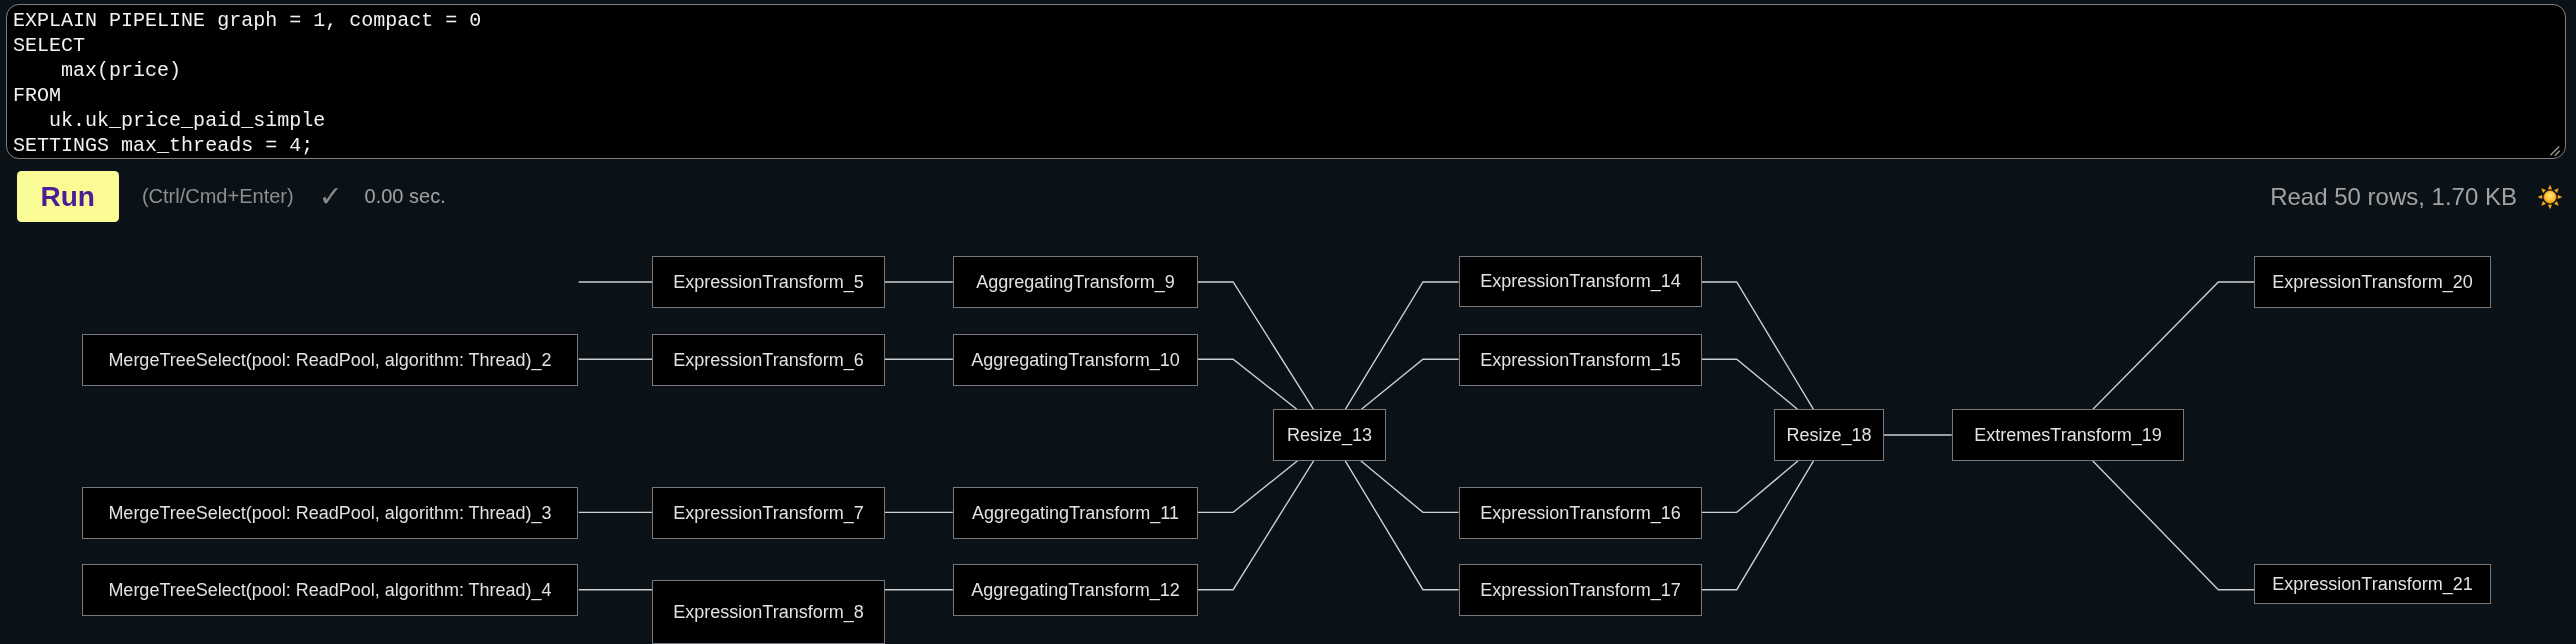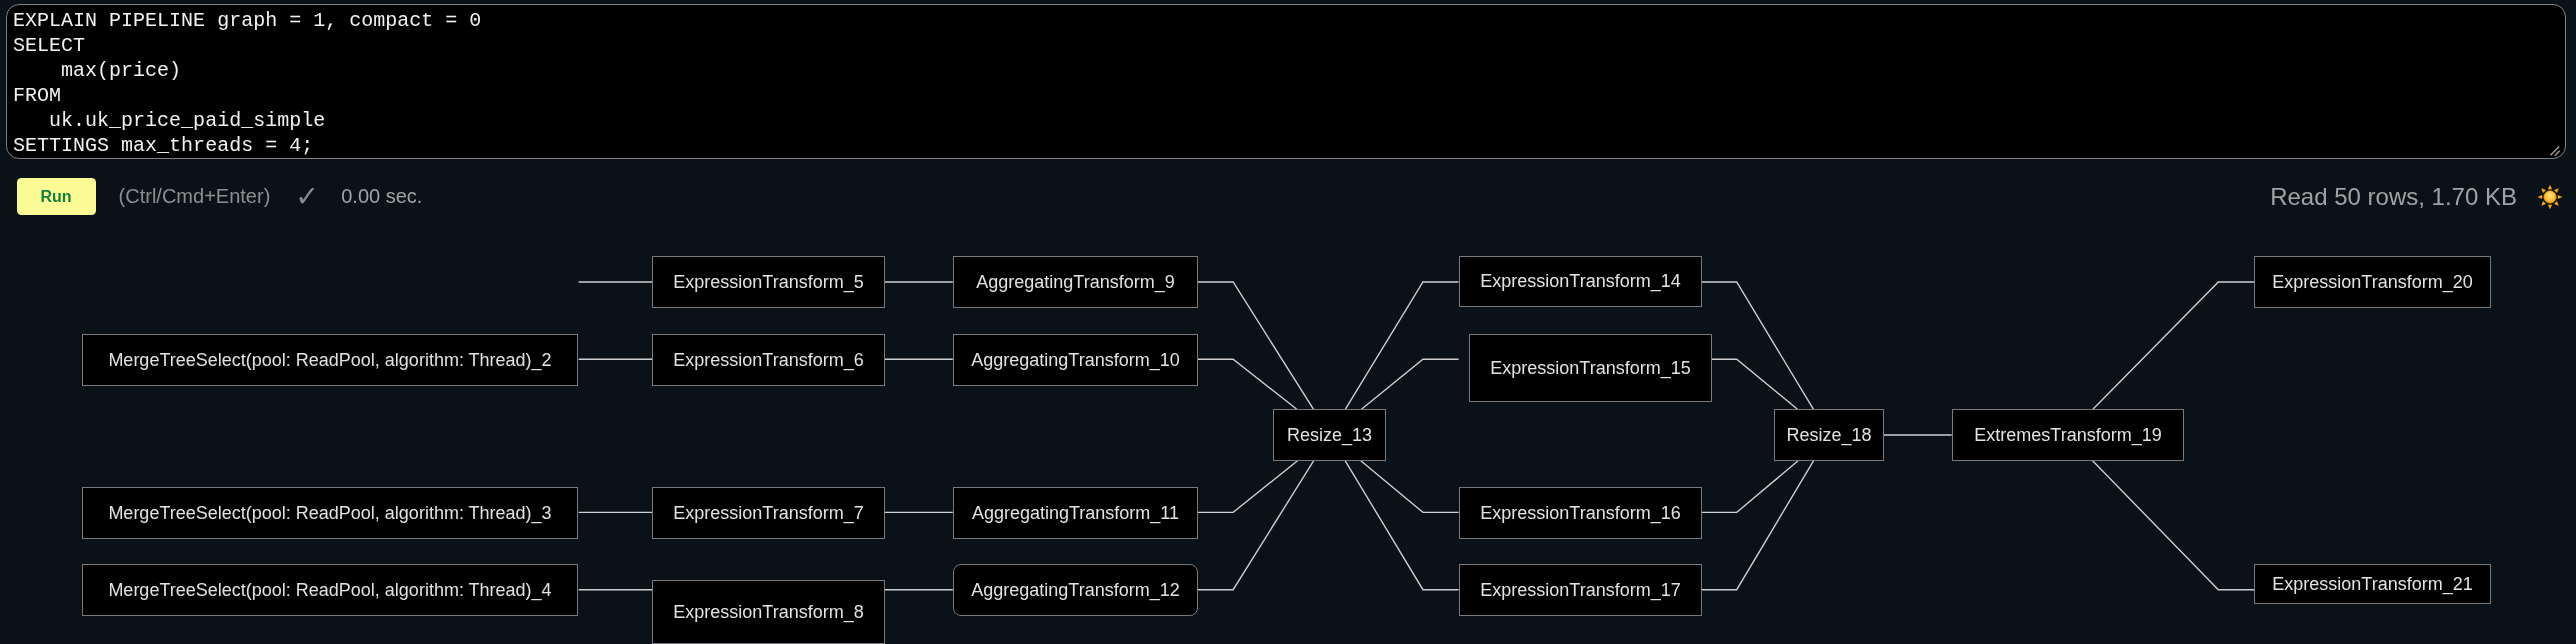--- a/index.html
+++ b/index.html
@@ -31,23 +31,23 @@
     width:16.5px; height:16.5px;
   }
   
   .toolbar {
     position:absolute; left:16.5px; top:173px; right:13px;
     height:47px;
     display:flex; align-items:center; justify-content:space-between;
   }
   .toolbar-left, .toolbar-right { display:flex; align-items:center; }
   .run-btn {
-    background:#fbfb95; color:#15803d;
+    background:#fbfb95; color:#4c1d95;
     font-family:"Liberation Sans", sans-serif;
-    font-weight:bold; font-size:16px;
+    font-weight:bold; font-size:28px;
     border:none; border-radius:4.4px;
     padding:9.3px 24px;
     cursor:pointer;
   }
   .shortcut-hint { color:#8e8e8e; font-size:20px; margin-left:23px; }
   .check-icon { color:#8a8a8a; font-size:28.5px; margin-left:25px; line-height:1; }
   .elapsed { color:#a2a2a2; font-size:20px; margin-left:22px; }
   .stats { color:#a2a2a2; font-size:24px; margin-right:20px; }
   .theme-toggle { display:inline-flex; cursor:pointer; }
   
@@ -145,24 +145,24 @@
     <div class="node" style="left: 82px; top: 334px; width: 496px; height: 52px;">MergeTreeSelect(pool: ReadPool, algorithm: Thread)_2</div>
     <div class="node" style="left: 82px; top: 487px; width: 496px; height: 52px;">MergeTreeSelect(pool: ReadPool, algorithm: Thread)_3</div>
     <div class="node" style="left: 82px; top: 564px; width: 496px; height: 52px;">MergeTreeSelect(pool: ReadPool, algorithm: Thread)_4</div>
     <div class="node" style="left: 652px; top: 256px; width: 233px; height: 52px;">ExpressionTransform_5</div>
     <div class="node" style="left: 652px; top: 334px; width: 233px; height: 52px;">ExpressionTransform_6</div>
     <div class="node" style="left: 652px; top: 487px; width: 233px; height: 52px;">ExpressionTransform_7</div>
     <div class="node" style="left: 652px; top: 580px; width: 233px; height: 64px;">ExpressionTransform_8</div>
     <div class="node" style="left: 953px; top: 256px; width: 245px; height: 52px;">AggregatingTransform_9</div>
     <div class="node" style="left: 953px; top: 334px; width: 245px; height: 52px;">AggregatingTransform_10</div>
     <div class="node" style="left: 953px; top: 487px; width: 245px; height: 52px;">AggregatingTransform_11</div>
-    <div class="node" style="left: 953px; top: 564px; width: 245px; height: 52px; border-radius: 8px;">AggregatingTransform_12</div>
+    <div class="node" style="left: 953px; top: 564px; width: 245px; height: 52px;">AggregatingTransform_12</div>
     <div class="node" style="left: 1273px; top: 409px; width: 113px; height: 52px;">Resize_13</div>
     <div class="node" style="left: 1459px; top: 256px; width: 243px; height: 51px;">ExpressionTransform_14</div>
-    <div class="node" style="left: 1459px; top: 334px; width: 243px; height: 68px; margin-left: 10px;">ExpressionTransform_15</div>
+    <div class="node" style="left: 1459px; top: 334px; width: 243px; height: 52px;">ExpressionTransform_15</div>
     <div class="node" style="left: 1459px; top: 487px; width: 243px; height: 52px;">ExpressionTransform_16</div>
     <div class="node" style="left: 1459px; top: 564px; width: 243px; height: 52px;">ExpressionTransform_17</div>
     <div class="node" style="left: 1774px; top: 409px; width: 110px; height: 52px;">Resize_18</div>
     <div class="node" style="left: 1952px; top: 409px; width: 232px; height: 52px;">ExtremesTransform_19</div>
     <div class="node" style="left: 2254px; top: 256px; width: 237px; height: 52px;">ExpressionTransform_20</div>
     <div class="node" style="left: 2254px; top: 564px; width: 237px; height: 40px;">ExpressionTransform_21</div>
   </div>
 
 
 </body></html>

